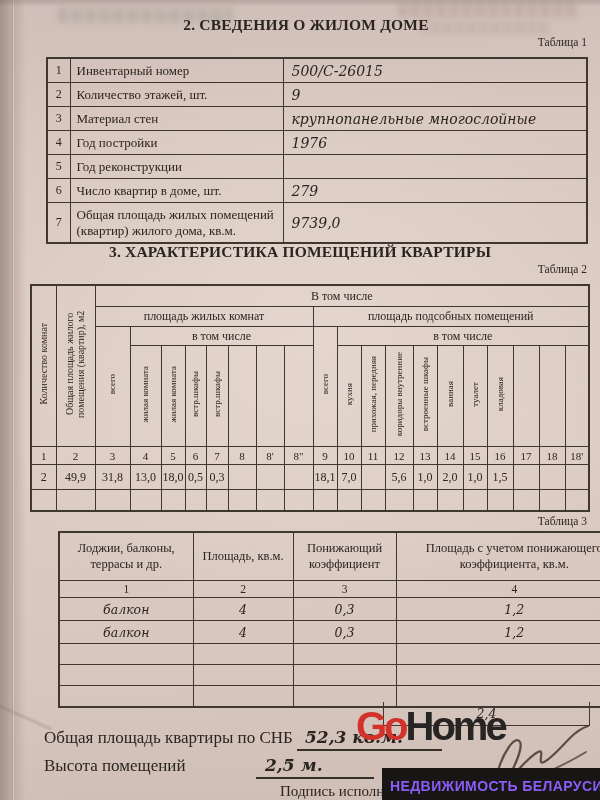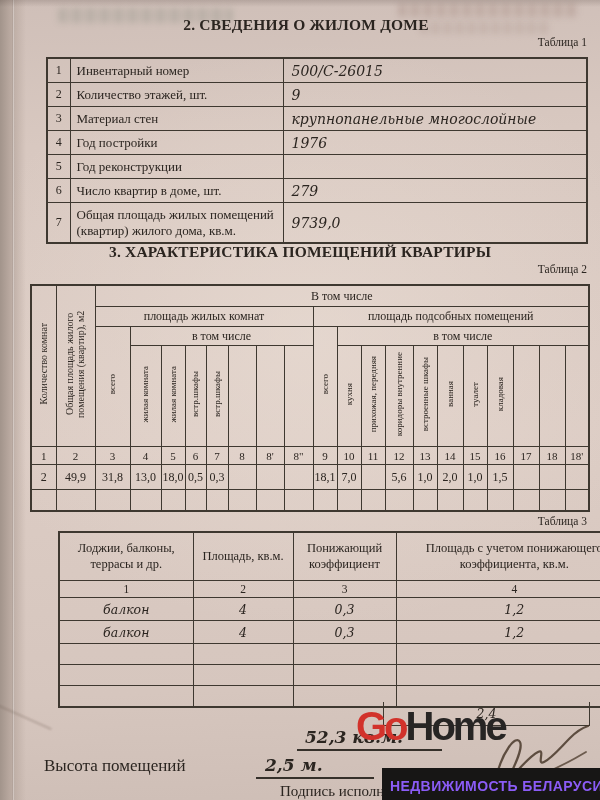--- a/index.html
+++ b/index.html
@@ -336,20 +336,21 @@
       <td></td>
       <td></td>
       <td></td>
       <td></td>
     </tr>
   </tbody>
     </table>
 
   <div class="total-box hand">2,4</div>
 
+  <div class="fline" id="fline1">Общая площадь квартиры по СНБ</div>
   <div class="fval" id="fval1">52,3 кв.м.</div>
   <div class="uline" id="u1"></div>
 
   <div class="fline" id="fline2">Высота помещений</div>
   <div class="fval" id="fval2">2,5 м.</div>
   <div class="uline" id="u2"></div>
 
   <div id="sign-label">Подпись исполнителя</div>
 
   <svg class="signature" width="108" height="76" viewBox="0 0 108 76">

